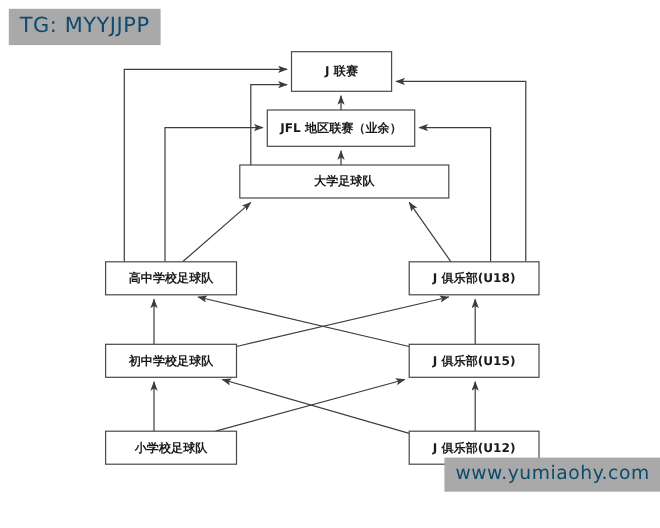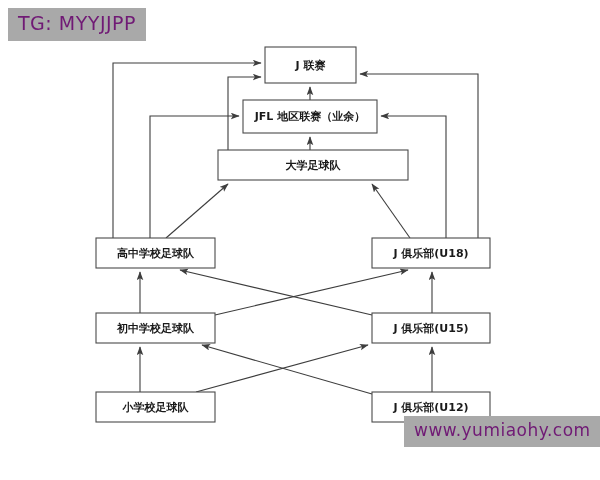--- a/index.html
+++ b/index.html
@@ -38,21 +38,21 @@
     stroke-width: 1.1;
   }
   .edge {
     fill: none;
     stroke: #3d3d3d;
     stroke-width: 1.1;
   }
   .watermark {
     position: absolute;
     background: #a9a9a9;
-    color: #701a75;
+    color: #0c4a6e;
     font-family: "DejaVu Sans", "Liberation Sans", sans-serif;
     letter-spacing: 0.5px;
     white-space: nowrap;
     line-height: 1;
   }
   #watermark-top {
     left: 8px;
     top: 8px;
     padding: 6px 10px 8px 10px;
     font-size: 19px;

